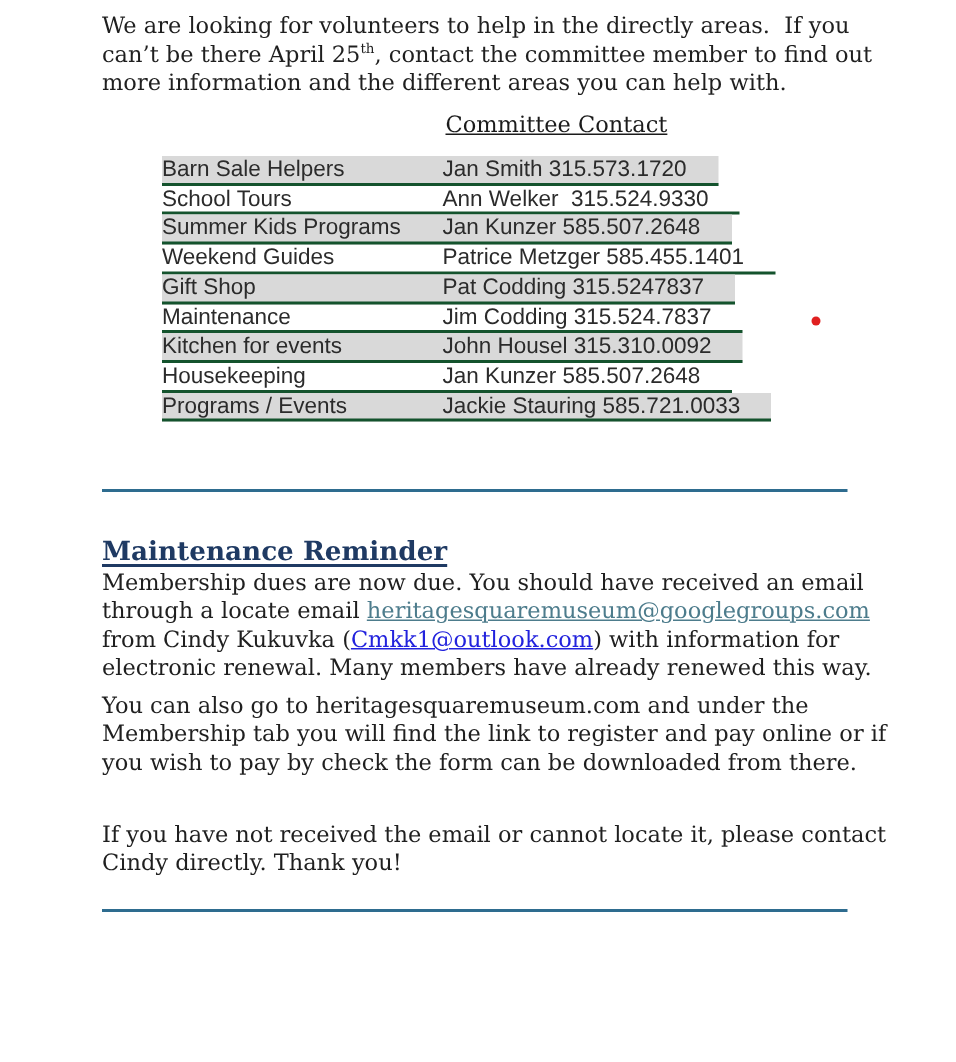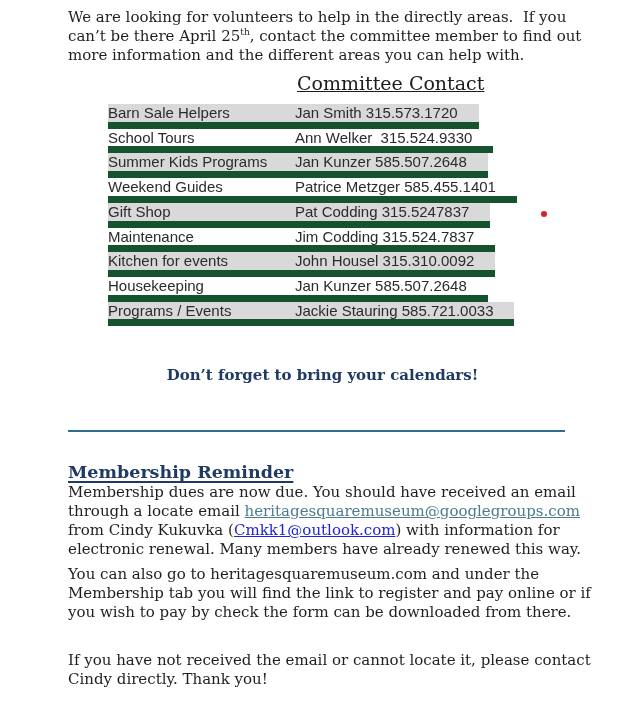--- a/index.html
+++ b/index.html
@@ -30,37 +30,37 @@
     white-space: pre-wrap;
   }
   .intro sup {
     font-size: 9px;
     vertical-align: super;
     line-height: 0;
   }
   .cc-heading {
     margin-top: 9px;
     margin-left: 229px;
-    font-size: 19px;
+    font-size: 15px;
     line-height: 19px;
     text-decoration: underline;
     color: #1b1b1b;
   }
   .vtable {
     margin-top: 11px;
     margin-left: 40px;
     font-family: "Liberation Sans", sans-serif;
     font-size: 15px;
     color: var(--table-ink);
   }
   .vrow {
     display: flex;
     width: fit-content;
     line-height: 17.7px;
-    border-bottom: 7px solid #14532d;
+    border-bottom: 2px solid #14532d;
   }
   .vrow .area {
     width: 187px;
     flex: 0 0 187px;
     white-space: pre;
   }
   .vrow .contact {
     white-space: pre;
     padding-right: 21px;
   }
@@ -162,25 +162,24 @@
     <div class="vrow">
       <span class="area">Housekeeping</span>
         <span class="contact">Jan Kunzer 585.507.2648</span>
     </div>
     <div class="vrow shaded">
       <span class="area">Programs / Events</span>
         <span class="contact">Jackie Stauring 585.721.0033</span>
     </div>
   </div>
 
-  <div class="calendars">Don’t forget to bring your calendars!</div>
 
   <hr class="divider divider-top">
 
-  <div class="mr-heading">Membership Reminder</div>
+  <div class="mr-heading">Maintenance Reminder</div>
 
   <p class="body-p p1"><span>Membership dues are now due. You should have received an email</span><br><span>through a locate email </span><a class="link-teal">heritagesquaremuseum@googlegroups.com</a><br><span>from Cindy Kukuvka (</span><a class="link-blue">Cmkk1@outlook.com</a><span>) with information for</span><br><span>electronic renewal. Many members have already renewed this way.</span></p>
 
   <p class="body-p p2">You can also go to heritagesquaremuseum.com and under the
 Membership tab you will find the link to register and pay online or if
 you wish to pay by check the form can be downloaded from there.</p>
 
   <p class="body-p p3">If you have not received the email or cannot locate it, please contact
 Cindy directly. Thank you!</p>
 

